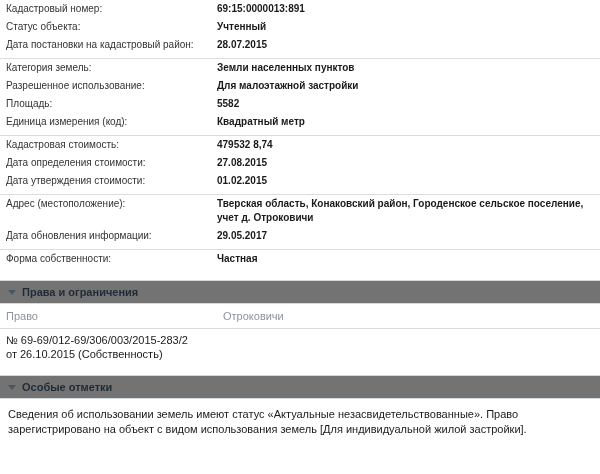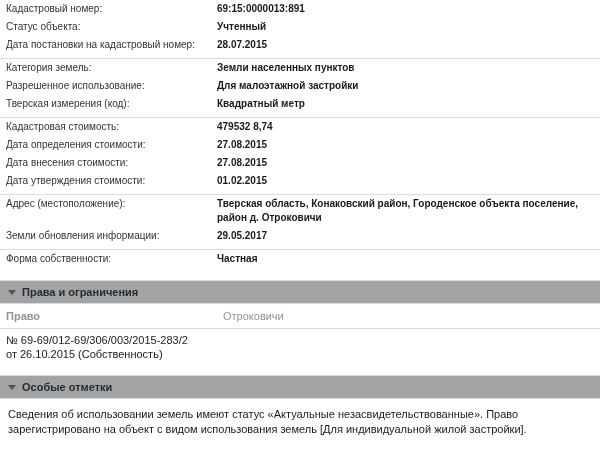--- a/index.html
+++ b/index.html
@@ -47,21 +47,21 @@
   }
   tr.group-end td {
     border-bottom: 1px solid #dcdcdc;
     padding-bottom: 6px;
   }
   tr.group-start td {
   }
 
   
   .section-bar {
-    background: #a3a3a3;
+    background: #737373;
     border-top: 1px solid #d4d9de;
     border-bottom: 1px solid #d4d9de;
     padding: 5px 6px 5px 8px;
     font-size: 11px;
     font-weight: bold;
     color: #1f2b36;
     display: flex;
     align-items: center;
     gap: 6px;
     cursor: pointer;
@@ -83,21 +83,21 @@
   }
   .rights-table th {
     text-align: left;
     font-size: 11px;
     font-weight: normal;
     color: #8d949b;
     padding: 6px 6px 6px 6px;
     border-bottom: 1px solid #dcdcdc;
     background: #ffffff;
   }
-  .rights-table th.col-right { width: 205px; font-weight: bold; }
+  .rights-table th.col-right { width: 205px; }
   .rights-table td {
     font-size: 11px;
     line-height: 14px;
     color: #1a1a1a;
     padding: 4px 6px 4px 6px;
     vertical-align: top;
   }
   .rights-table td.col-right { width: 205px; }
 
   .notes-body {
@@ -116,60 +116,60 @@
     <tbody>
       <tr>
         <td class="label">Кадастровый номер:</td>
         <td class="value">69:15:0000013:891</td>
       </tr>
       <tr>
         <td class="label">Статус объекта:</td>
         <td class="value">Учтенный</td>
       </tr>
       <tr class="group-end">
-        <td class="label">Дата постановки на кадастровый номер:</td>
+        <td class="label">Дата постановки на кадастровый район:</td>
         <td class="value">28.07.2015</td>
       </tr>
 
       <tr class="group-start">
         <td class="label">Категория земель:</td>
         <td class="value">Земли населенных пунктов</td>
       </tr>
       <tr>
         <td class="label">Разрешенное использование:</td>
         <td class="value">Для малоэтажной застройки</td>
       </tr>
-      <tr class="group-end">
-        <td class="label">Тверская измерения (код):</td>
+      <tr>
+        <td class="label">Площадь:</td>
+        <td class="value">5582</td>
+      </tr>
+      <tr class="group-end">
+        <td class="label">Единица измерения (код):</td>
         <td class="value">Квадратный метр</td>
       </tr>
 
       <tr class="group-start">
         <td class="label">Кадастровая стоимость:</td>
         <td class="value">479532 8,74</td>
       </tr>
       <tr>
         <td class="label">Дата определения стоимости:</td>
         <td class="value">27.08.2015</td>
       </tr>
-      <tr>
-        <td class="label">Дата внесения стоимости:</td>
-        <td class="value">27.08.2015</td>
-      </tr>
       <tr class="group-end">
         <td class="label">Дата утверждения стоимости:</td>
         <td class="value">01.02.2015</td>
       </tr>
 
       <tr class="group-start">
         <td class="label">Адрес (местоположение):</td>
-        <td class="value">Тверская область, Конаковский район, Городенское объекта поселение, район д. Отроковичи</td>
-      </tr>
-      <tr class="group-end">
-        <td class="label">Земли обновления информации:</td>
+        <td class="value">Тверская область, Конаковский район, Городенское сельское поселение, учет д. Отроковичи</td>
+      </tr>
+      <tr class="group-end">
+        <td class="label">Дата обновления информации:</td>
         <td class="value">29.05.2017</td>
       </tr>
 
       <tr class="group-start">
         <td class="label">Форма собственности:</td>
         <td class="value">Частная</td>
       </tr>
     </tbody>
   </table>
 

